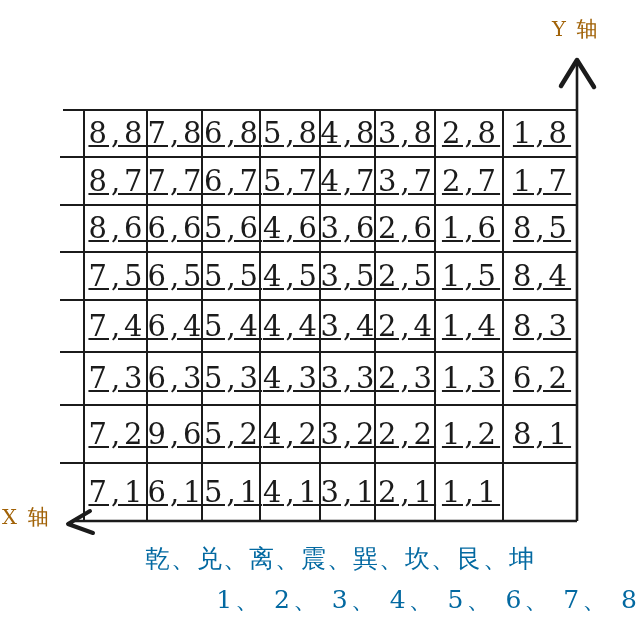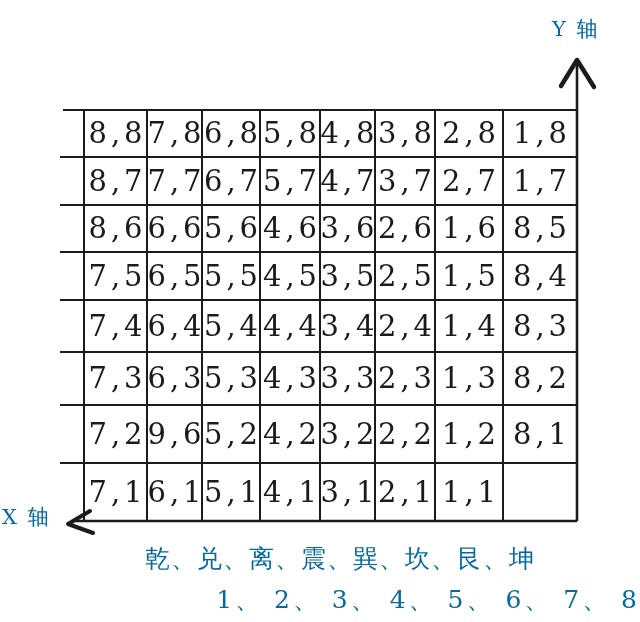--- a/index.html
+++ b/index.html
@@ -25,35 +25,36 @@
   }
   .coordinate-grid {
     position: absolute;
     left: 84px;
     top: 110px;
     width: 493px;
     height: 411px;
     display: grid;
     grid-template-columns: 63px 55px 58px 60px 55px 60px 68px 74px;
     grid-template-rows: 47px 48px 47px 48px 52px 53px 58px 58px;
+    text-decoration: underline;
   }
   .cell {
     display: flex;
     align-items: center;
     justify-content: center;
     font-size: 29px;
     letter-spacing: 4px;
     padding-left: 4px; 
     color: #1b1b1b;
     line-height: 1;
   }
   .axis-label {
     position: absolute;
     font-size: 21px;
-    color: #0369a1;
+    color: #a16207;
     white-space: pre;
     letter-spacing: 2px;
   }
   .y-axis-label { left: 552px; top: 15px; }
   .x-axis-label { left: 2px;  top: 503px; text-align: right; }
   .footer {
     position: absolute;
     left: 40px;
     width: 600px;
     text-align: center;
@@ -140,21 +141,21 @@
       <div class="cell">2,4</div>
       <div class="cell">1,4</div>
       <div class="cell">8,3</div>
       <div class="cell">7,3</div>
       <div class="cell">6,3</div>
       <div class="cell">5,3</div>
       <div class="cell">4,3</div>
       <div class="cell">3,3</div>
       <div class="cell">2,3</div>
       <div class="cell">1,3</div>
-      <div class="cell">8,2</div>
+      <div class="cell">6,2</div>
       <div class="cell">7,2</div>
       <div class="cell">9,6</div>
       <div class="cell">5,2</div>
       <div class="cell">4,2</div>
       <div class="cell">3,2</div>
       <div class="cell">2,2</div>
       <div class="cell">1,2</div>
       <div class="cell">8,1</div>
       <div class="cell">7,1</div>
       <div class="cell">6,1</div>

